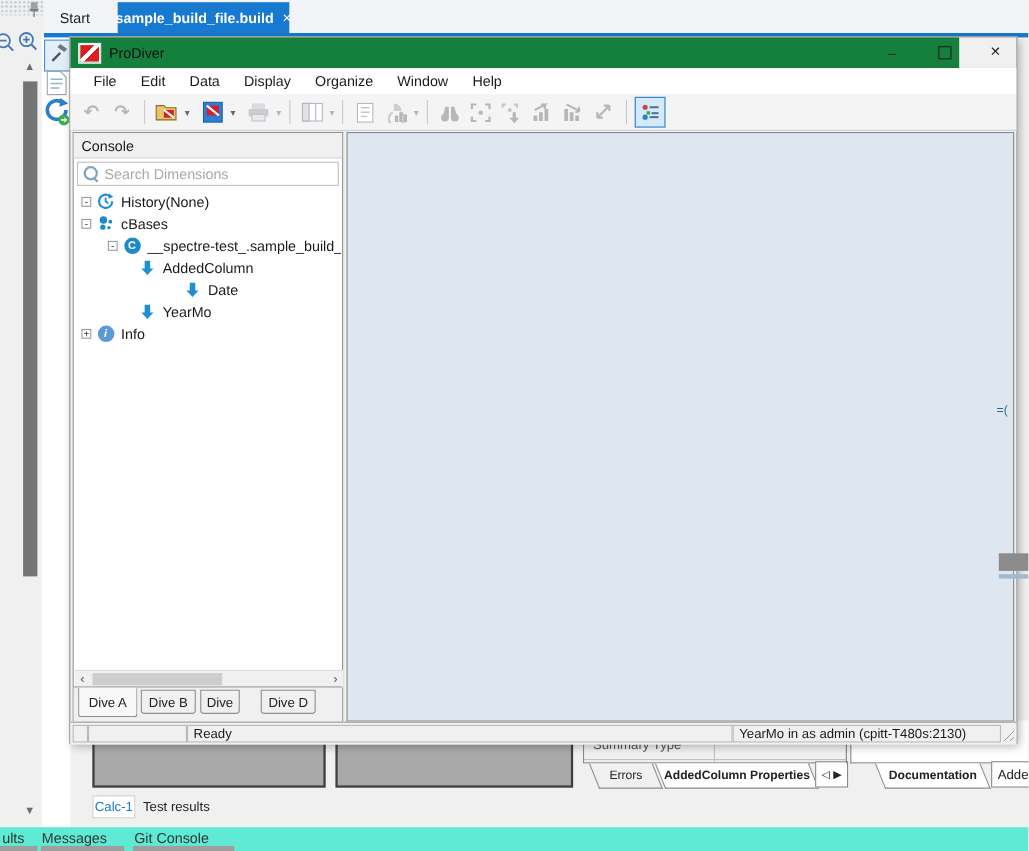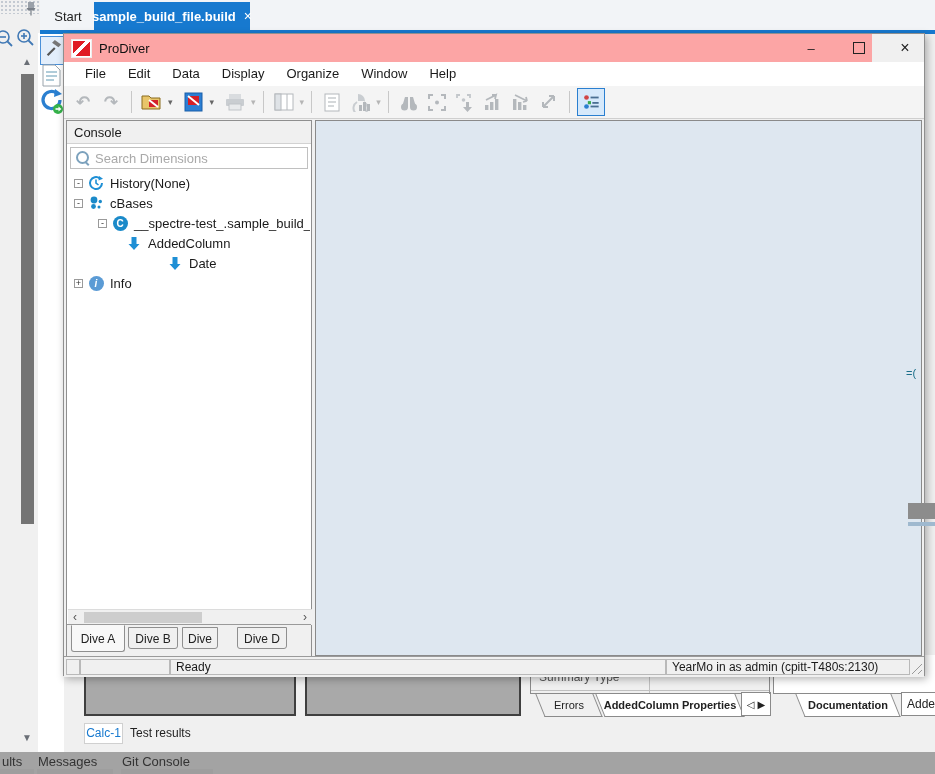--- a/index.html
+++ b/index.html
@@ -9,39 +9,39 @@
     font-family:"Liberation Sans","DejaVu Sans",sans-serif;
     font-size:13px;color:#1a1a1a;
     -webkit-font-smoothing:antialiased;
   }
   .abs{position:absolute;}
   .nowrap{white-space:nowrap;overflow:hidden;}
 
   
   .toptabs{left:40px;top:0;width:895px;height:30px;background:#f2f4f7;}
   .tab-start{left:43px;top:4px;width:50px;height:26px;line-height:26px;text-align:center;color:#222;}
-  .tab-active{left:94px;top:2px;width:156px;height:28px;background:#1779cf;color:#fff;
+  .tab-active{left:107px;top:2px;width:156px;height:28px;background:#1779cf;color:#fff;
     font-weight:bold;display:flex;align-items:center;justify-content:center;gap:8px;}
   .tab-underline{left:40px;top:30px;width:895px;height:4px;background:#1779cf;}
 
   
   .dotgrid{left:0;top:0;width:40px;height:14px;
     background-image:radial-gradient(#c4cad2 1px,transparent 1.2px);
     background-size:4px 4px;}
   .vscroll-track{left:19px;top:52px;width:17px;height:696px;background:#f0f0f0;}
   .vscroll-thumb{left:21px;top:74px;width:13px;height:450px;background:#747474;}
   .scroll-arrow{color:#6a6f76;font-size:10px;line-height:12px;}
   .leftbar{left:38px;top:33px;width:26px;height:741px;background:#fff;}
   .tool-sel{left:40px;top:36px;width:24px;height:27px;border:1px solid #4a90d9;background:#e3eefb;
     display:flex;align-items:center;justify-content:center;}
 
   
   .win{left:63px;top:33px;width:862px;height:643px;background:#f0f0f0;
     border:1px solid #8f8f8f;box-shadow:2px 3px 8px rgba(0,0,0,.30);box-sizing:border-box;}
-  .titlebar{left:0;top:0;width:808px;height:28px;background:#fca5a5;display:flex;align-items:center;}
+  .titlebar{left:0;top:0;width:808px;height:28px;background:#15803d;display:flex;align-items:center;}
   .flag{width:17px;height:15px;margin-left:8px;
     background:linear-gradient(135deg,#e01b24 40%,#fff 40%,#fff 56%,#e01b24 56%);
     border:1px solid #fff;outline:1px solid #eee;}
   .title-text{margin-left:8px;font-size:13px;color:#111;}
   .winbtn{width:34px;height:24px;display:flex;align-items:center;justify-content:center;color:#222;}
   .maxglyph{width:10px;height:10px;border:1px solid #222;display:inline-block;}
   .menubar{left:0;top:28px;width:860px;height:24px;background:#fff;display:flex;align-items:center;padding-left:10px;box-sizing:border-box;}
   .menu-item{padding:0 11px;line-height:24px;}
   .toolbar{left:0;top:52px;width:860px;height:33px;background:#f4f4f4;border-bottom:1px solid #cfcfcf;
     display:flex;align-items:center;padding-left:6px;box-sizing:border-box;gap:2px;}
@@ -86,21 +86,21 @@
     clip-path:polygon(100% 0,100% 100%,0 100%);}
 
   
   .graybox{background:#a9a9a9;border:2px solid #3f3f3f;box-sizing:border-box;}
   .slanttab{position:absolute;}
   .slanttab .shape{position:absolute;left:0;top:0;right:0;bottom:0;transform:skewX(22deg);
     border:1px solid #8a8a8a;border-top:none;box-sizing:border-box;background:#f0f0f0;}
   .slanttab.sel .shape{background:#fff;}
   .slanttab .lbl{position:relative;display:block;text-align:center;font-size:11px;line-height:22px;color:#222;}
   .slanttab.sel .lbl{font-weight:bold;}
-  .botstrip{left:0;top:752px;width:935px;height:22px;background:#a3a3a3;}
+  .botstrip{left:0;top:752px;width:935px;height:22px;background:#5eead4;}
   .bottab{position:absolute;top:2px;font-size:13px;color:#333;}
   .botbar{position:absolute;top:17px;height:5px;background:#9e9e9e;}
 </style>
 </head>
 <body>
 
 <div class="abs toptabs"></div>
 <div class="abs dotgrid"></div>
 <span class="abs" style="left:25px;top:1px;">
   <svg width="12" height="15" viewBox="0 0 12 15">
@@ -397,20 +397,28 @@
         <span>AddedColumn</span>
       </div>
       <div class="trow" style="padding-left:58px;margin-left:41px;">
         <span class="ticon">
           <svg width="14" height="15" viewBox="0 0 14 15">
               <path d="M7 14 L1.5 8 H4.5 V1 H9.5 V8 H12.5 Z" fill="#1e8fd5"></path>
             </svg>
         </span>
         <span>Date</span>
       </div>
+      <div class="trow" style="padding-left:58px;">
+        <span class="ticon">
+          <svg width="14" height="15" viewBox="0 0 14 15">
+              <path d="M7 14 L1.5 8 H4.5 V1 H9.5 V8 H12.5 Z" fill="#1e8fd5"></path>
+            </svg>
+        </span>
+        <span>YearMo</span>
+      </div>
       <div class="trow" style="padding-left:6px;">
         <span class="exp">+</span>
         <span class="ticon">
             <span class="circle-ic" style="background:#5b9bd5;font-style:italic;">i</span>
           </span>
         <span>Info</span>
       </div>
     </div>
 
     <div class="abs hscroll">

